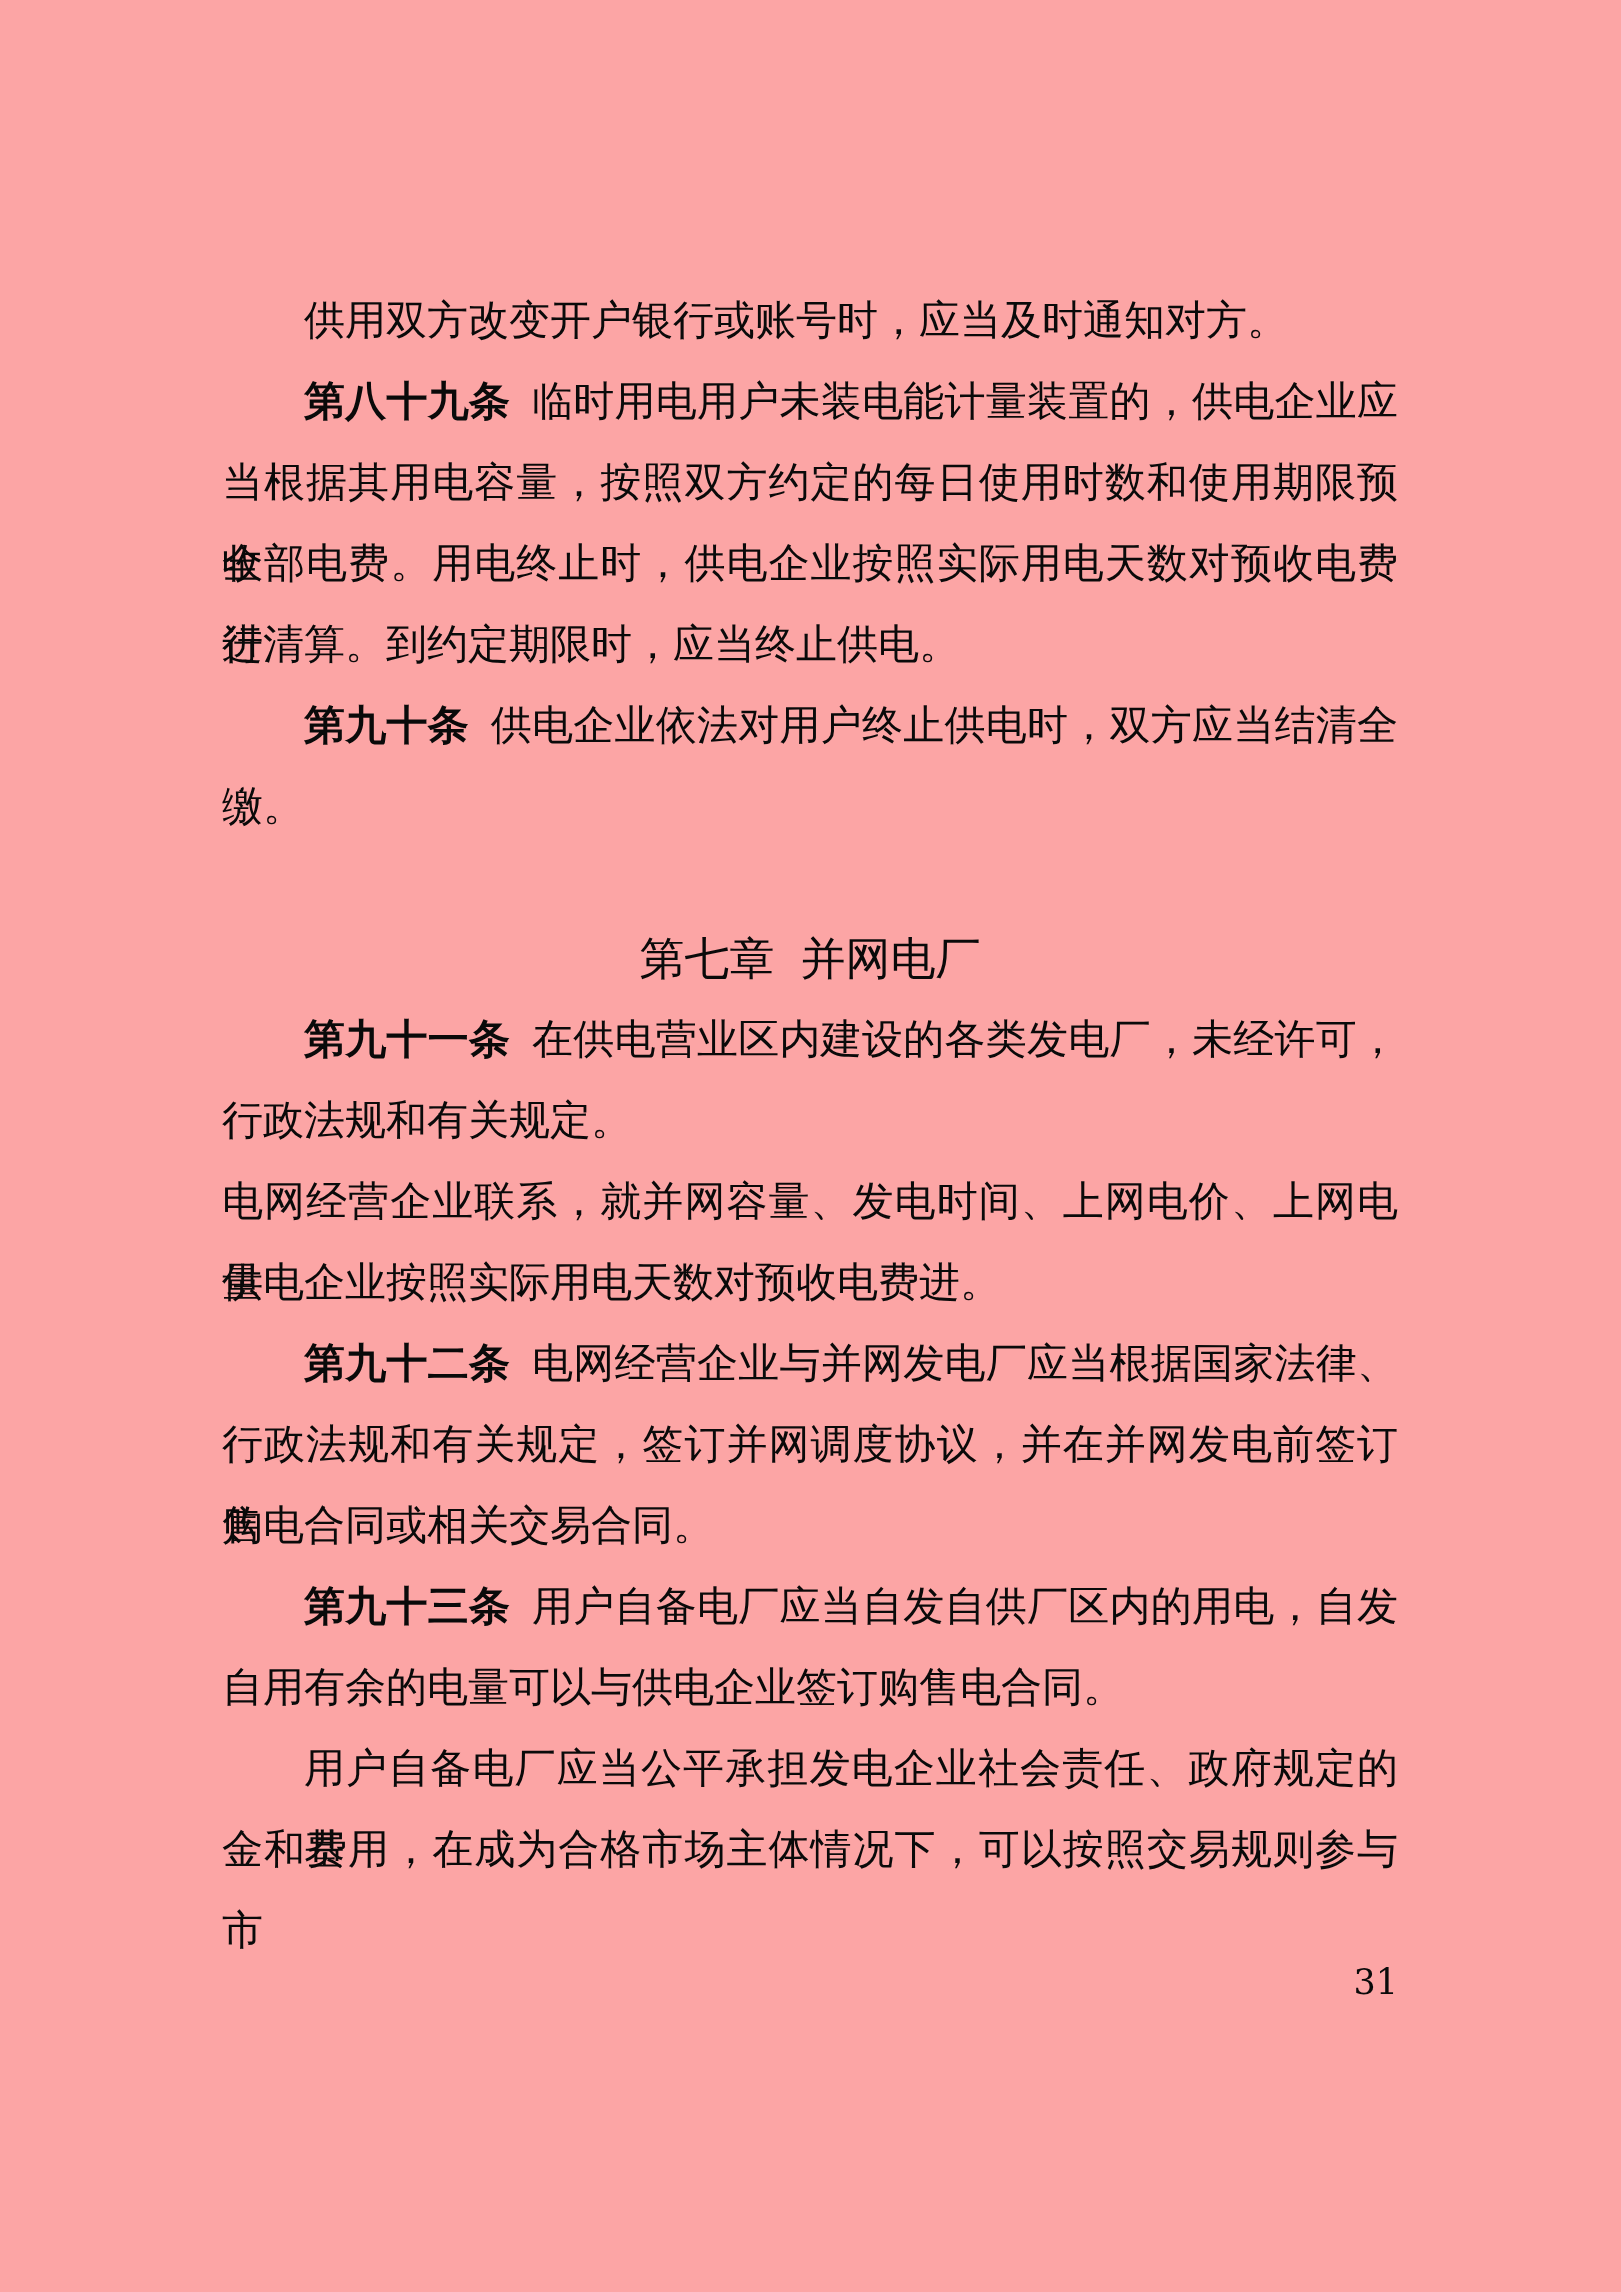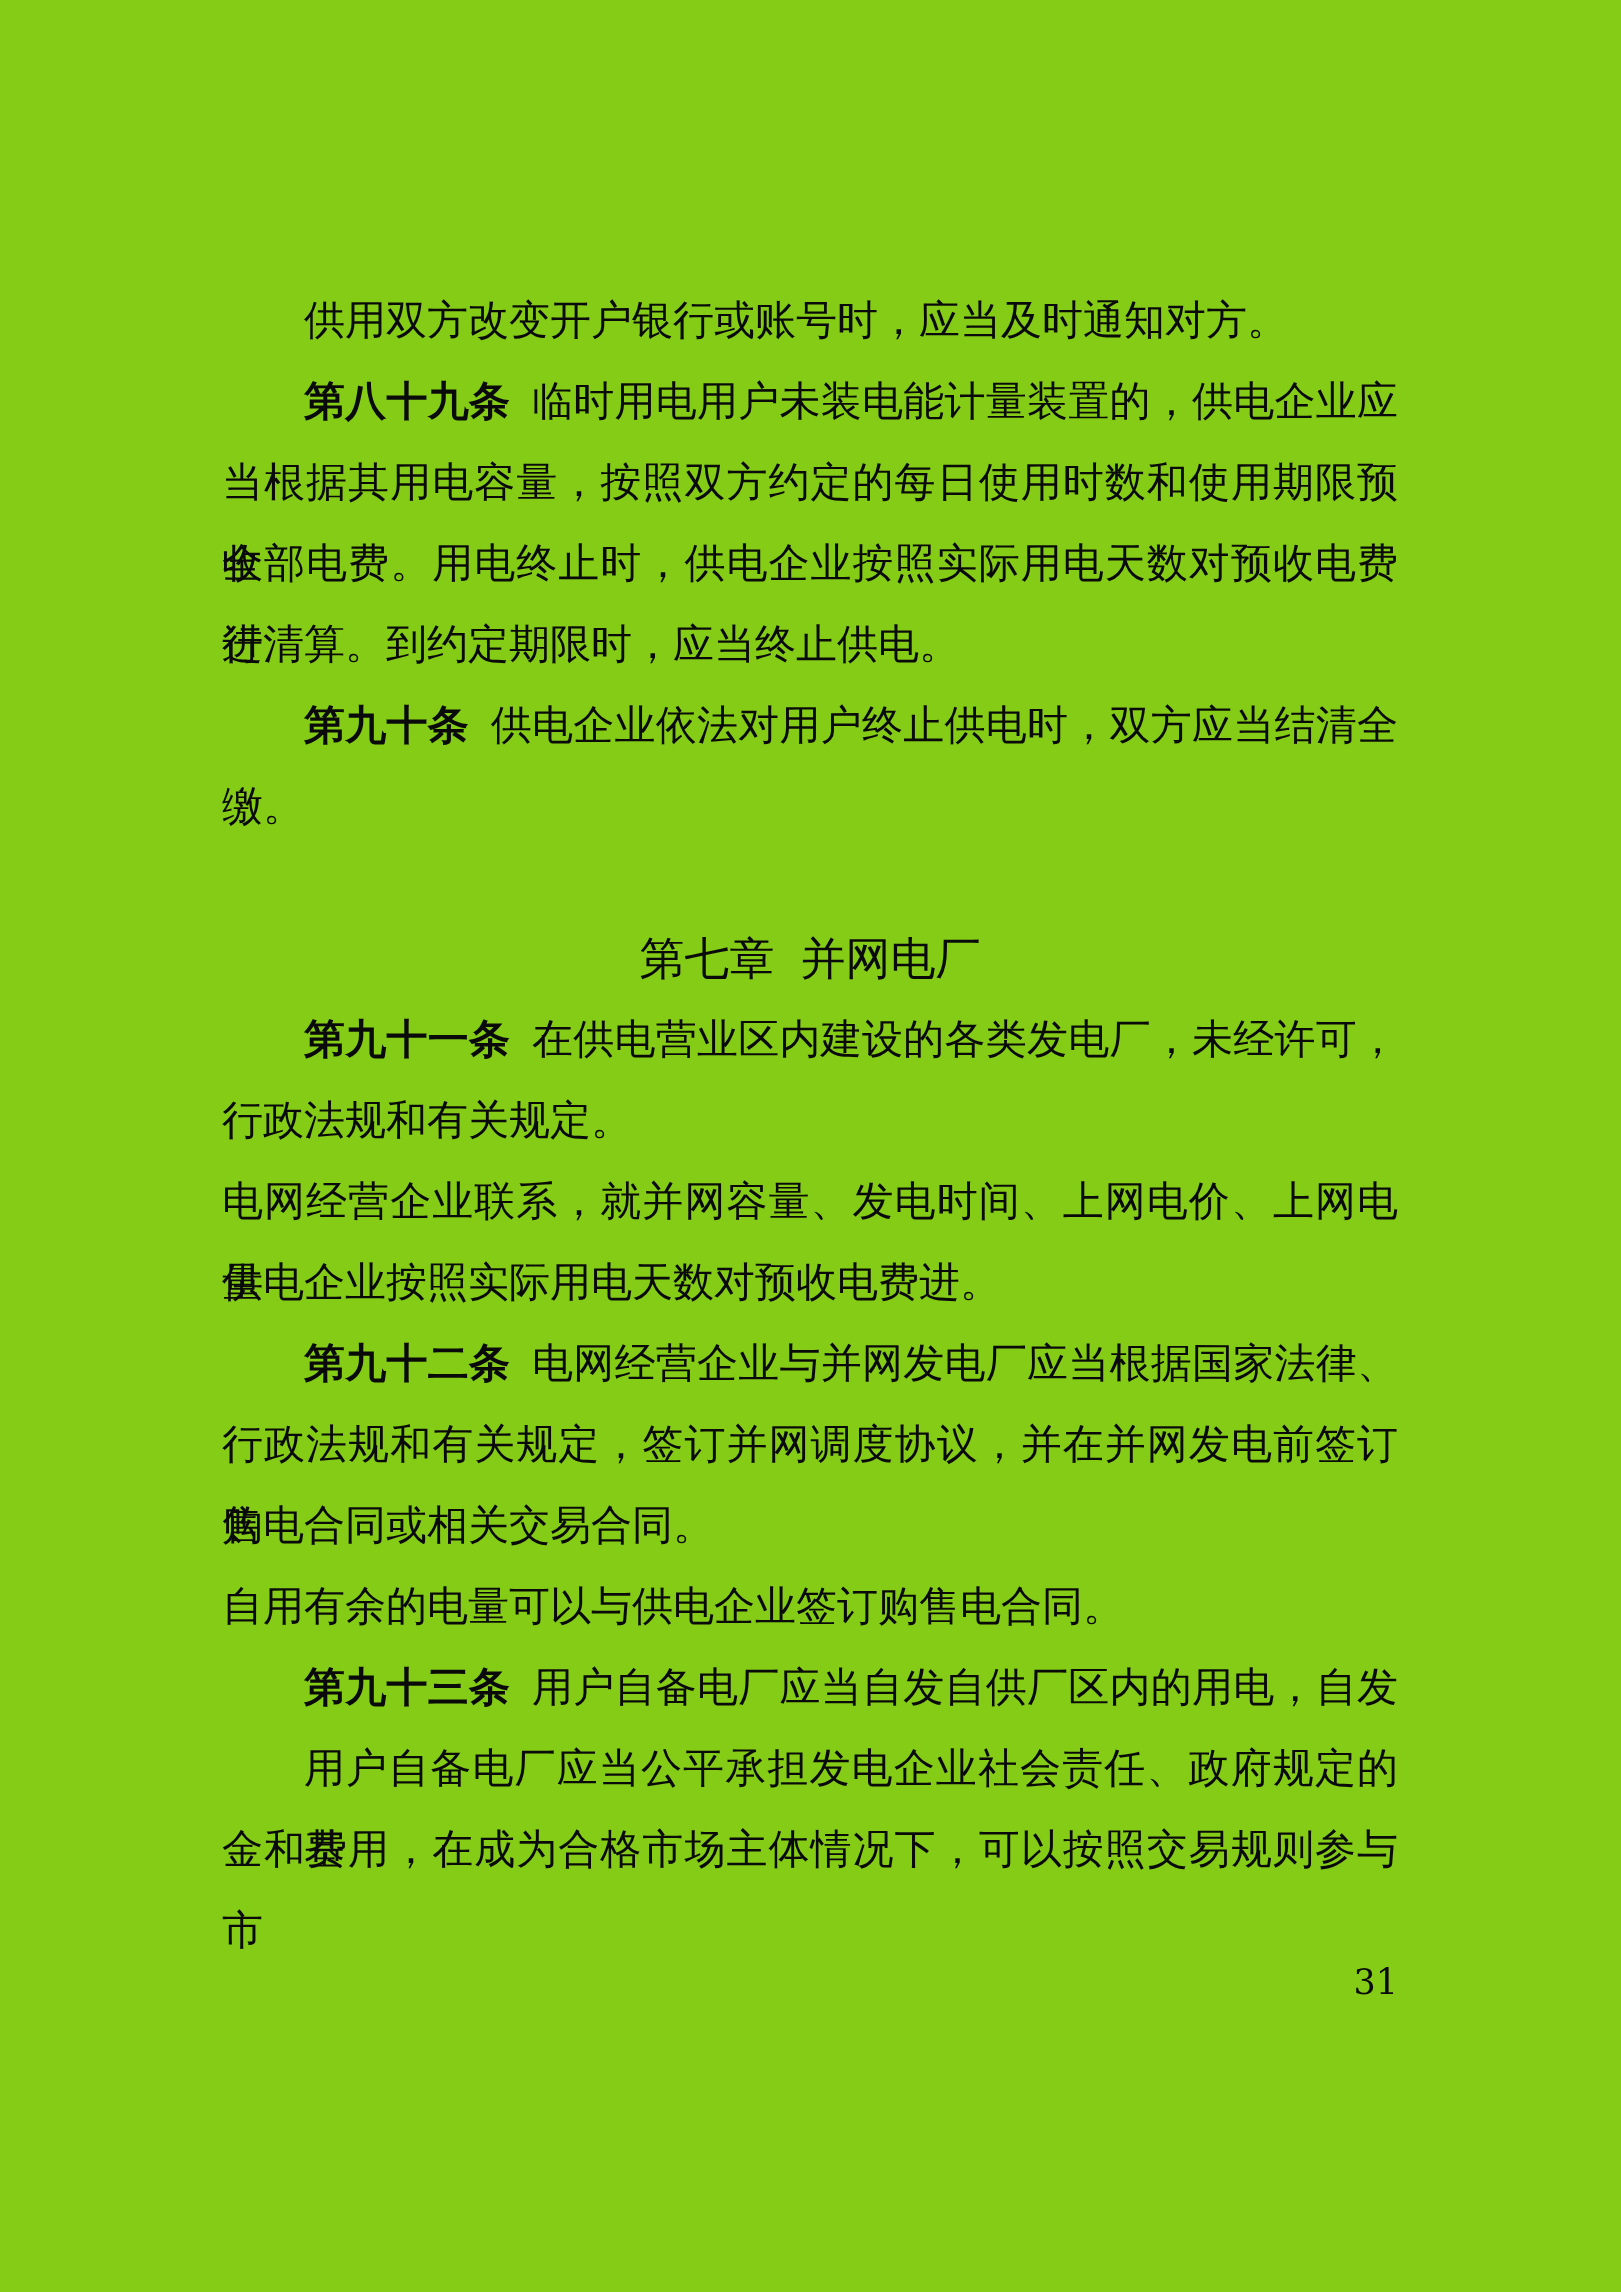--- a/index.html
+++ b/index.html
@@ -4,21 +4,21 @@
 <style>
   html, body {
     margin: 0;
     padding: 0;
     background: #ffffff;
   }
   .page {
     position: relative;
     width: 1621px;
     height: 2293px;
-    background: #84cc16;
+    background: #fca5a5;
     color: #0a0a0a;
     font-family: "DejaVu Serif", "Liberation Serif", serif;
     overflow: hidden;
     box-sizing: border-box;
     padding: 280px 222px 0 222px;
   }
   .body-text {
     width: 1176px;
   }
   .line {
@@ -81,22 +81,22 @@
     <div class="line indent j"><span class="term">第九十一条</span><span>在供电营业区内建设的各类发电厂，未经许可，</span></div>
     <div class="line"><span>行政法规和有关规定。</span></div>
 
     <div class="line j"><span>电网经营企业联系，就并网容量、发电时间、上网电价、上网电量</span></div>
     <div class="line"><span>供电企业按照实际用电天数对预收电费进。</span></div>
 
     <div class="line indent j"><span class="term">第九十二条</span><span>电网经营企业与并网发电厂应当根据国家法律、</span></div>
     <div class="line j"><span>行政法规和有关规定，签订并网调度协议，并在并网发电前签订购</span></div>
     <div class="line"><span>售电合同或相关交易合同。</span></div>
 
+    <div class="line indent j"><span class="term">第九十三条</span><span>用户自备电厂应当自发自供厂区内的用电，自发</span></div>
     <div class="line"><span>自用有余的电量可以与供电企业签订购售电合同。</span></div>
-    <div class="line indent j"><span class="term">第九十三条</span><span>用户自备电厂应当自发自供厂区内的用电，自发</span></div>
 
     <div class="line indent j"><span>用户自备电厂应当公平承担发电企业社会责任、政府规定的基</span></div>
     <div class="line j"><span>金和费用，在成为合格市场主体情况下，可以按照交易规则参与市</span></div>
 
     <div class="page-number">31</div>
 
   </div>
 </div>
 
 

